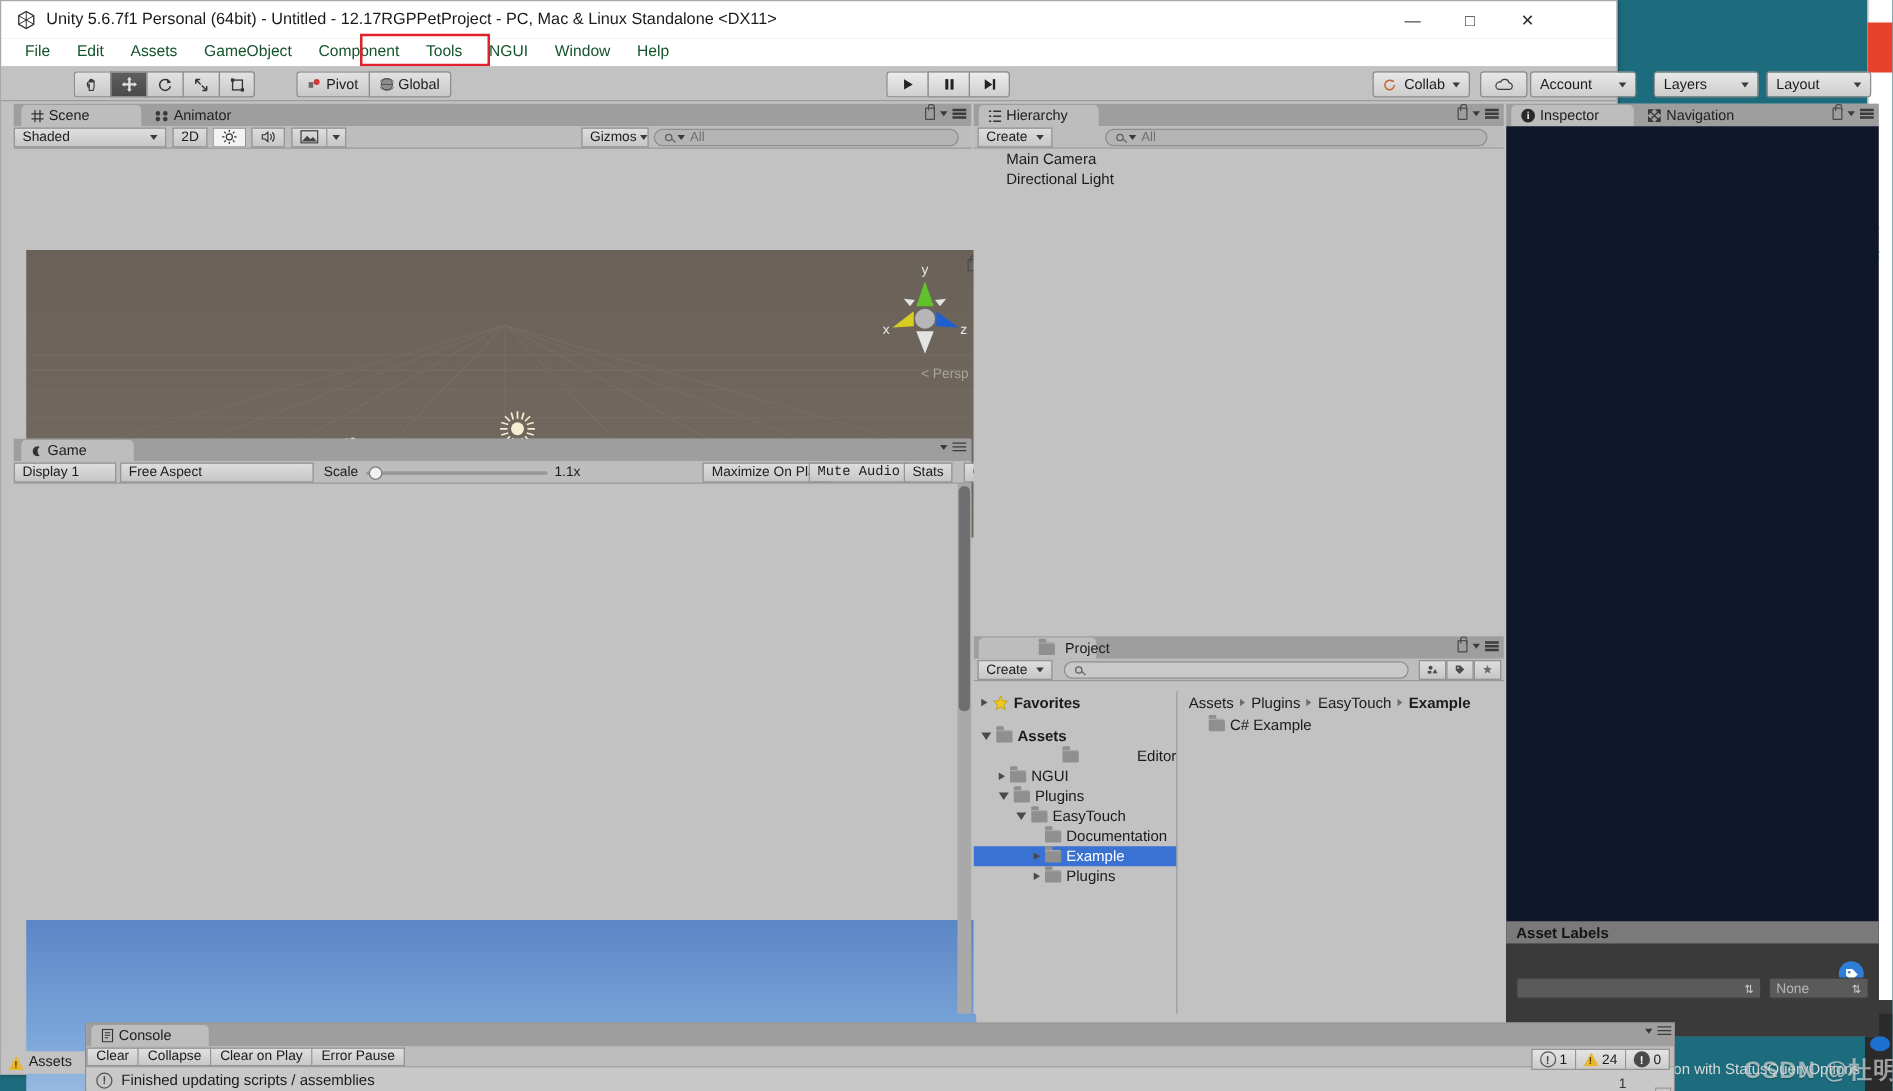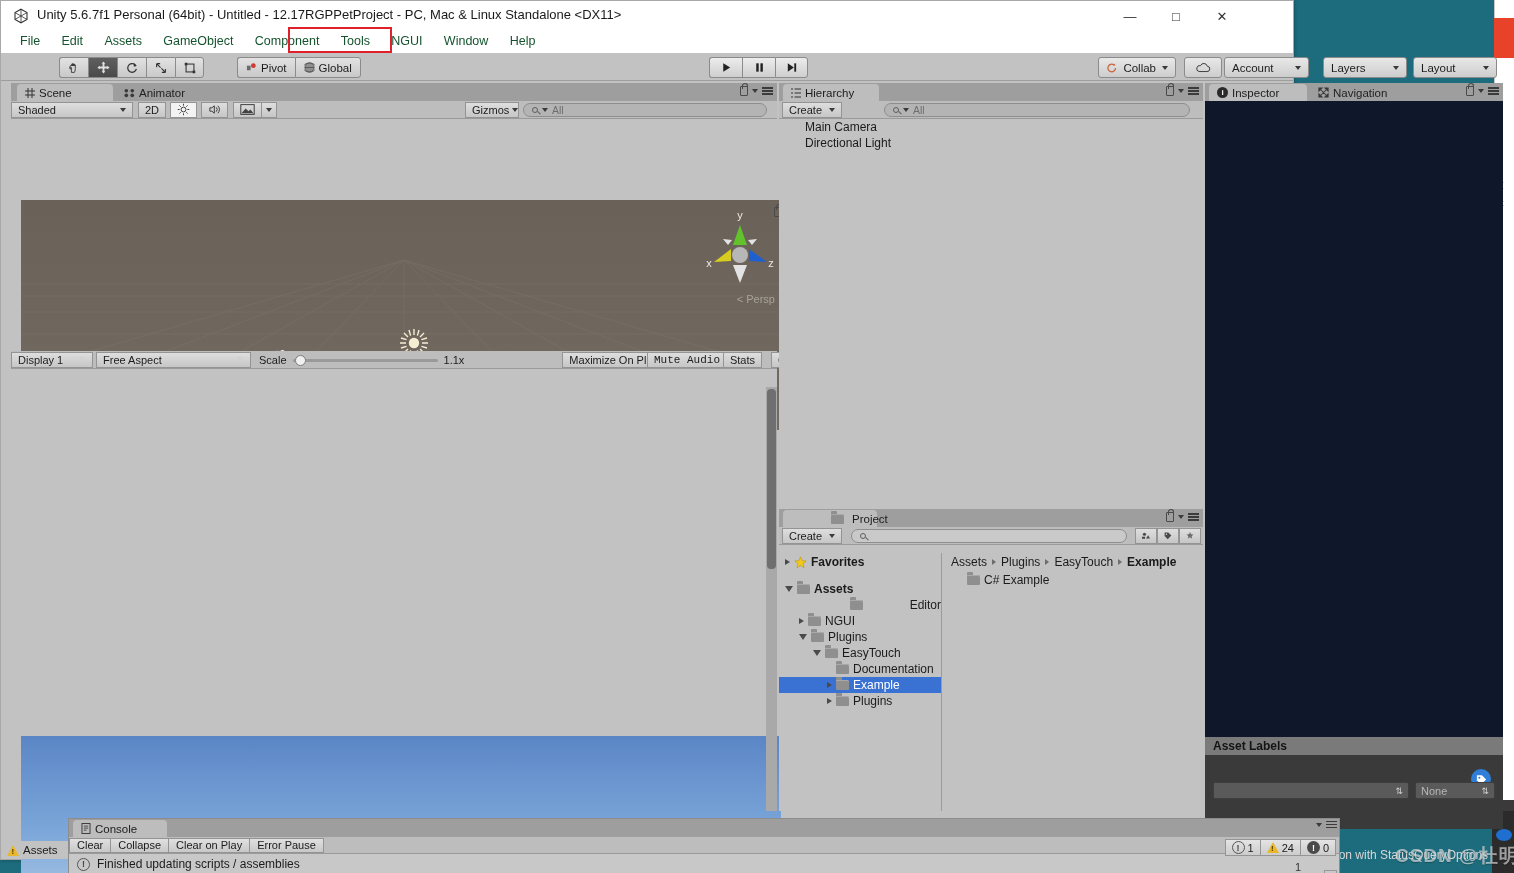--- a/index.html
+++ b/index.html
@@ -456,20 +456,36 @@
         <path d="M48 44 48 56 66 57Z" fill="#1f5fd0"></path>
         <path d="M27 40 22 34 31 35Z" fill="#e3e3e3"></path>
         <path d="M51 40 56 34 47 35Z" fill="#e3e3e3"></path>
       </svg>
       <div id="persp-label">&lt; <span>Persp</span></div>
       <span id="scene-lock" class="lock-icn"></span>
     </div>
   </div>
 
   <div class="panel" style="left:10px; top:350px; width:766px; height:460px;">
+    <div class="tabstrip">
+      <div class="tab" style="left:6px; width:90px;">
+        <svg width="9" height="10" viewBox="0 0 10 10">
+            <path d="M7.5 1a4.4 4.4 0 1 0 0 8A5.2 5.2 0 0 1 7.5 1Z" fill="#333"></path>
+          </svg>
+        <span>Game</span>
+      </div>
+      <div class="tab-ctrl">
+        <span class="caret"></span>
+        <span class="hamb">
+            <i></i>
+            <i></i>
+            <i></i>
+          </span>
+      </div>
+    </div>
     <div class="subbar">
       <div class="sb-btn" style="width:82px; justify-content:space-between;">
         <span>Display 1</span>
         <span class="updown">⇅</span>
       </div>
       <div class="sb-btn" style="width:155px; margin-left:3px; justify-content:space-between;">
         <span>Free Aspect</span>
         <span class="updown">⇅</span>
       </div>
       <div style="display:flex;align-items:center;gap:6px;margin-left:8px;">

